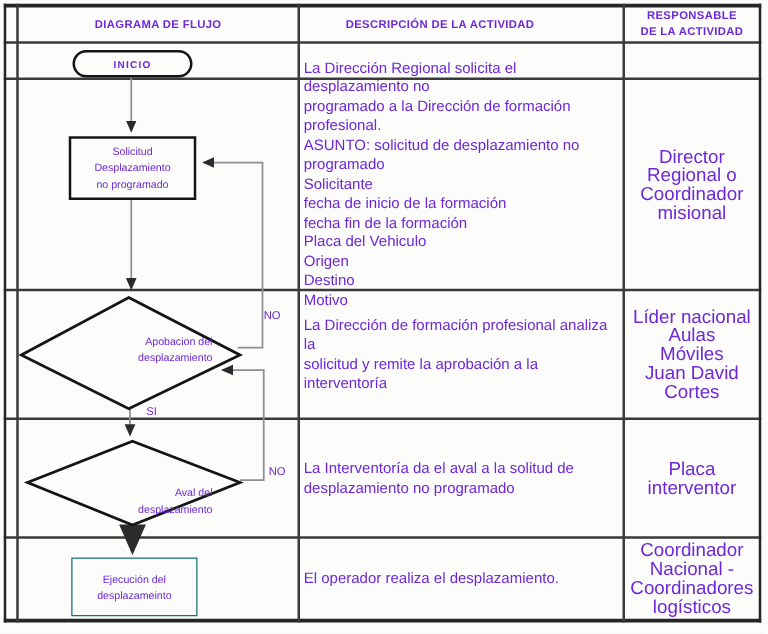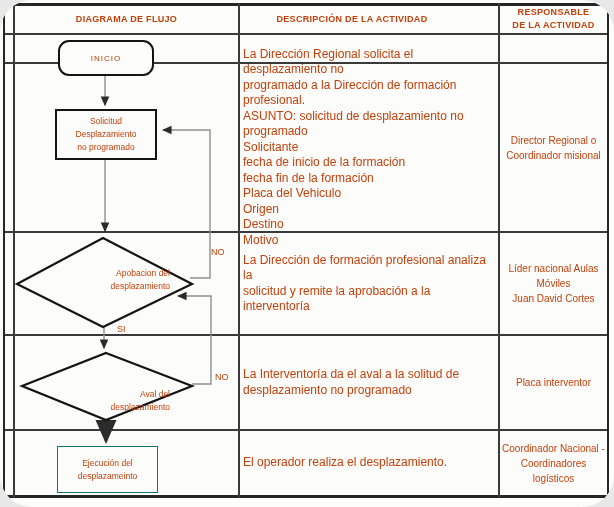--- a/index.html
+++ b/index.html
@@ -1,18 +1,18 @@
 <!DOCTYPE html>
 <html><head>
 <meta charset="utf-8">
 <style>
   html,body{margin:0;padding:0;background:#e8e8e8;}
   .page{
     position:relative;width:614px;height:507px;background:#fcfcfa;
-    font-family:"Liberation Sans",sans-serif;color:#c2410c;overflow:hidden;border-radius:32px;
+    font-family:"Liberation Sans",sans-serif;color:#6d28d9;overflow:hidden;
   }
   
   .gl{position:absolute;background:#3a3a3a;}
   .h0{left:3px;top:3px;width:606px;height:3px;background:#262626;}
   .h1{left:3px;top:33px;width:606px;height:2px;}
   .h2{left:3px;top:62px;width:606px;height:2px;}
   .h3{left:3px;top:231px;width:606px;height:2px;}
   .h4{left:3px;top:334px;width:606px;height:2px;}
   .h5{left:3px;top:429px;width:606px;height:2px;}
   .h6{left:3px;top:495px;width:606px;height:3px;background:#262626;}
@@ -26,31 +26,31 @@
         white-space:pre-line;}
   .hdr{align-items:center;text-align:center;font-weight:bold;font-size:9px;
        letter-spacing:.3px;justify-content:center;}
   .hdr-flow{left:15px;top:5px;width:223px;height:28px;}
   .hdr-desc{left:240px;top:5px;width:224px;height:28px;}
   .hdr-resp{left:499px;top:5px;width:109px;height:28px;line-height:13px;}
 
   .desc{left:243px;width:252px;align-items:flex-start;text-align:left;
         font-size:12px;line-height:15.5px;}
   .resp{left:499px;width:109px;align-items:center;text-align:center;
-        font-size:10px;line-height:15px;}
+        font-size:15px;line-height:15px;}
   .r1{top:64px;height:167px;}
   .r2{top:233px;height:101px;}
   .r3{top:336px;height:93px;}
   .r4{top:431px;height:64px;}
 
   
   .shape{position:absolute;display:flex;align-items:center;justify-content:center;
          text-align:center;white-space:pre-line;background:#fcfcfa;box-sizing:border-box;}
-  .oval-start{left:58px;top:40px;width:96px;height:36px;border:2px solid #141414;
-              border-radius:11px;font-size:8px;letter-spacing:1px;}
+  .oval-start{left:58px;top:40px;width:96px;height:22px;border:2px solid #141414;
+              border-radius:11px;font-size:8px;letter-spacing:1px;font-weight:bold;}
   .box-request{left:55px;top:109px;width:102px;height:51px;border:2px solid #141414;
                font-size:8.5px;line-height:13px;}
   .box-exec{left:57px;top:446px;width:101px;height:47px;border:1px solid #0f766e;
             font-size:8.5px;line-height:13px;}
   .dlabel{position:absolute;text-align:right;white-space:pre-line;
           font-size:8.5px;line-height:13px;}
   .d1-label{left:40px;top:267px;width:130px;}
   .d2-label{left:43px;top:372px;width:127px;margin-top:16px;}
   .branch{position:absolute;font-size:9px;}
   .lbl-no1{left:211px;top:247px;}

